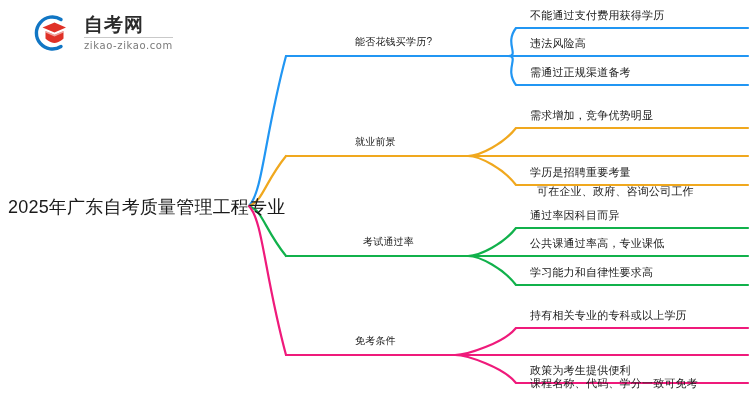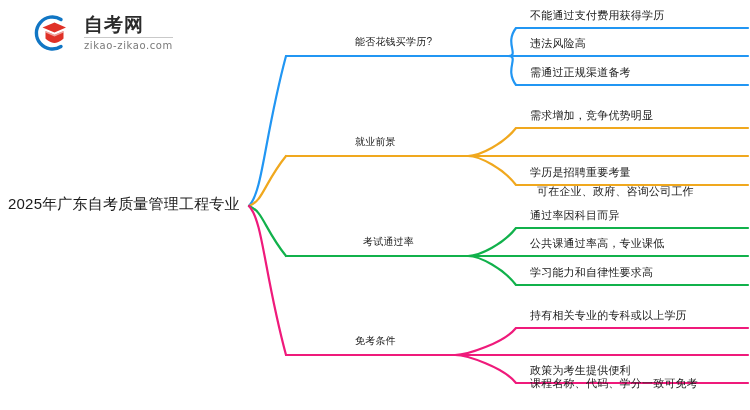--- a/index.html
+++ b/index.html
@@ -64,21 +64,21 @@
     font-family: "DejaVu Sans", sans-serif;
   }
 
   
   .node {
     position: absolute;
     color: #1a1a1a;
     white-space: nowrap;
   }
   .root-node {
-    font-size: 15px;
+    font-size: 18px;
     left: 8px;
     top: 195px;
     font-weight: normal;
     letter-spacing: 0.2px;
   }
   .branch-node {
     font-size: 10px;
     letter-spacing: 0.2px;
   }
   .leaf-node {

